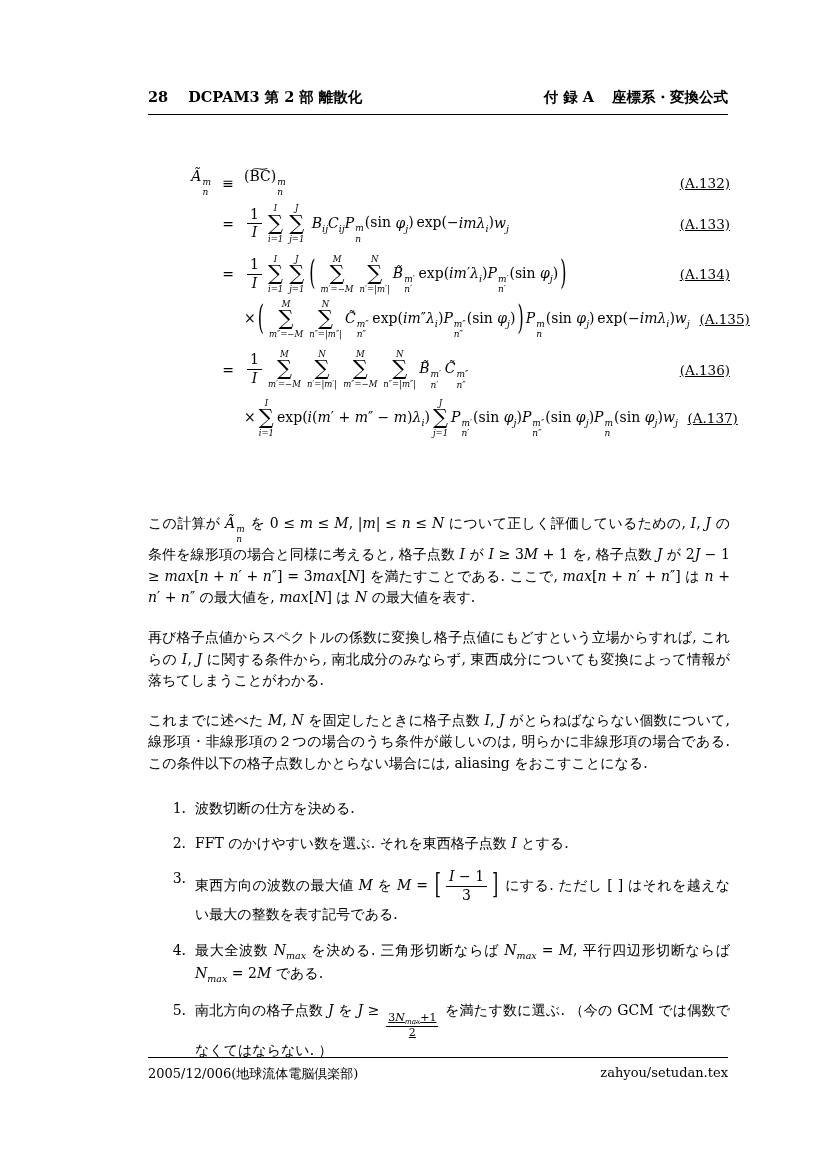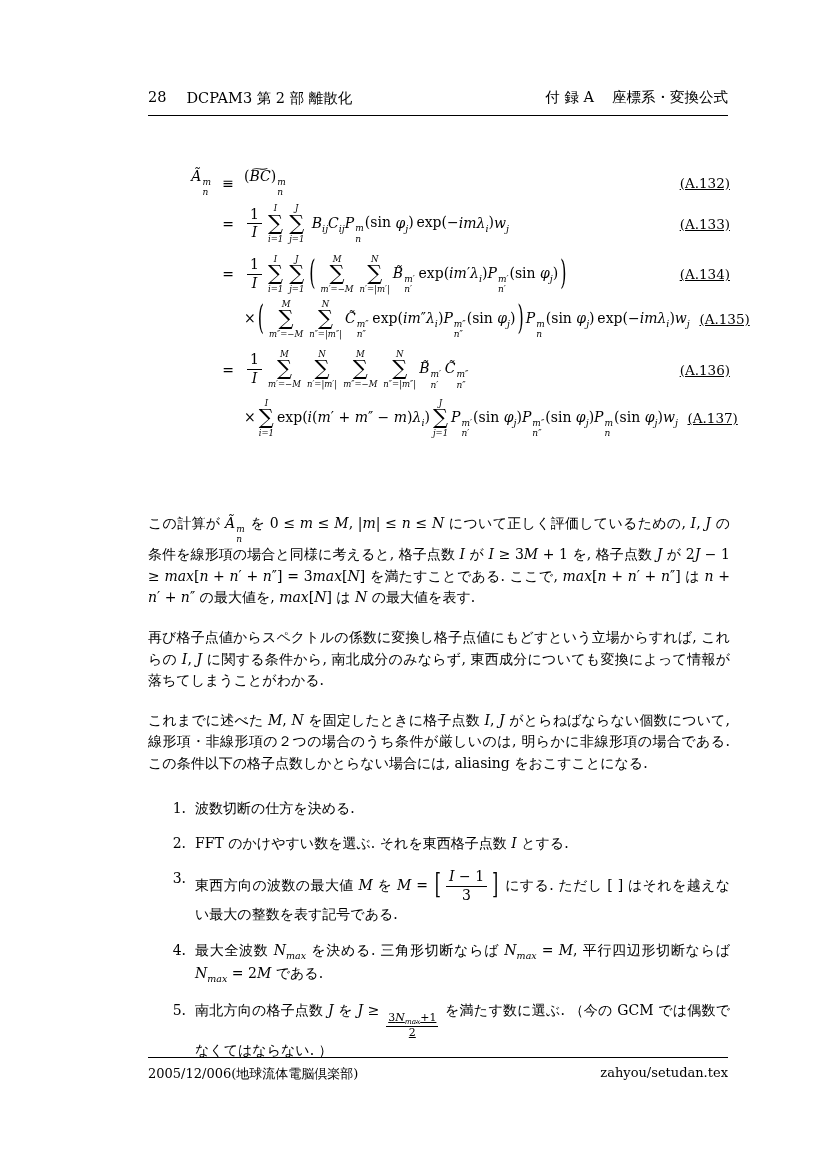--- a/index.html
+++ b/index.html
@@ -8,21 +8,21 @@
     width:826px; height:1169px; background:#ffffff; color:#000;
     font-family:"DejaVu Serif","Liberation Serif",serif;
     -webkit-font-smoothing:antialiased;
   }
   .page { position:relative; width:826px; height:1169px; overflow:hidden; background:#fff; }
 
   
   .header {
     position:absolute; left:148px; top:88px; width:580px;
     display:flex; justify-content:space-between; align-items:baseline;
-    font-weight:normal; font-size:14.5px;
+    font-weight:bold; font-size:14.5px;
     border-bottom:1px solid #000; padding-bottom:7px;
   }
   .header .hl { display:flex; gap:20px; }
   .header .hr { display:flex; gap:18px; }
 
   
   .equations { position:absolute; left:168px; top:168px; width:562px; font-size:14px; }
   .eqrow {
     display:grid; grid-template-columns:44px 28px 1fr 58px;
     align-items:center; column-gap:2px;
@@ -50,21 +50,21 @@
   .frac {
     display:inline-flex; flex-direction:column; align-items:center;
     vertical-align:middle; margin:0 3px; line-height:1.25;
   }
   .frac .fn { border-bottom:1px solid #000; padding:0 3px; }
   .sfrac {
     display:inline-flex; flex-direction:column; align-items:center;
     vertical-align:-0.5em; margin:0 2px; line-height:1.15; font-size:78%;text-decoration:underline;
   }
   .sfrac .fn { border-bottom:1px solid #000; padding:0 2px; }
-  .wt { position:relative; display:inline-block; font-style:italic; }
+  .wt { position:relative; display:inline-block; }
   .wt::after {
     content:'\223C'; position:absolute; left:50%; top:-0.62em;
     transform:translateX(-50%) scaleX(2.3); font-size:0.75em; font-style:normal;
   }
   .bigp { display:inline-block; transform:scaleY(2.05); font-size:16px; margin:0 2px; font-weight:300; }
   .bigbr { display:inline-block; transform:scaleY(1.7); font-size:16px; margin:0 2px; }
 
   
   .textblock { position:absolute; left:148px; top:468px; width:582px; font-size:14px; line-height:1.52;margin-top:45px; }
   .para { text-align:justify; margin:0 0 19px 0; }

